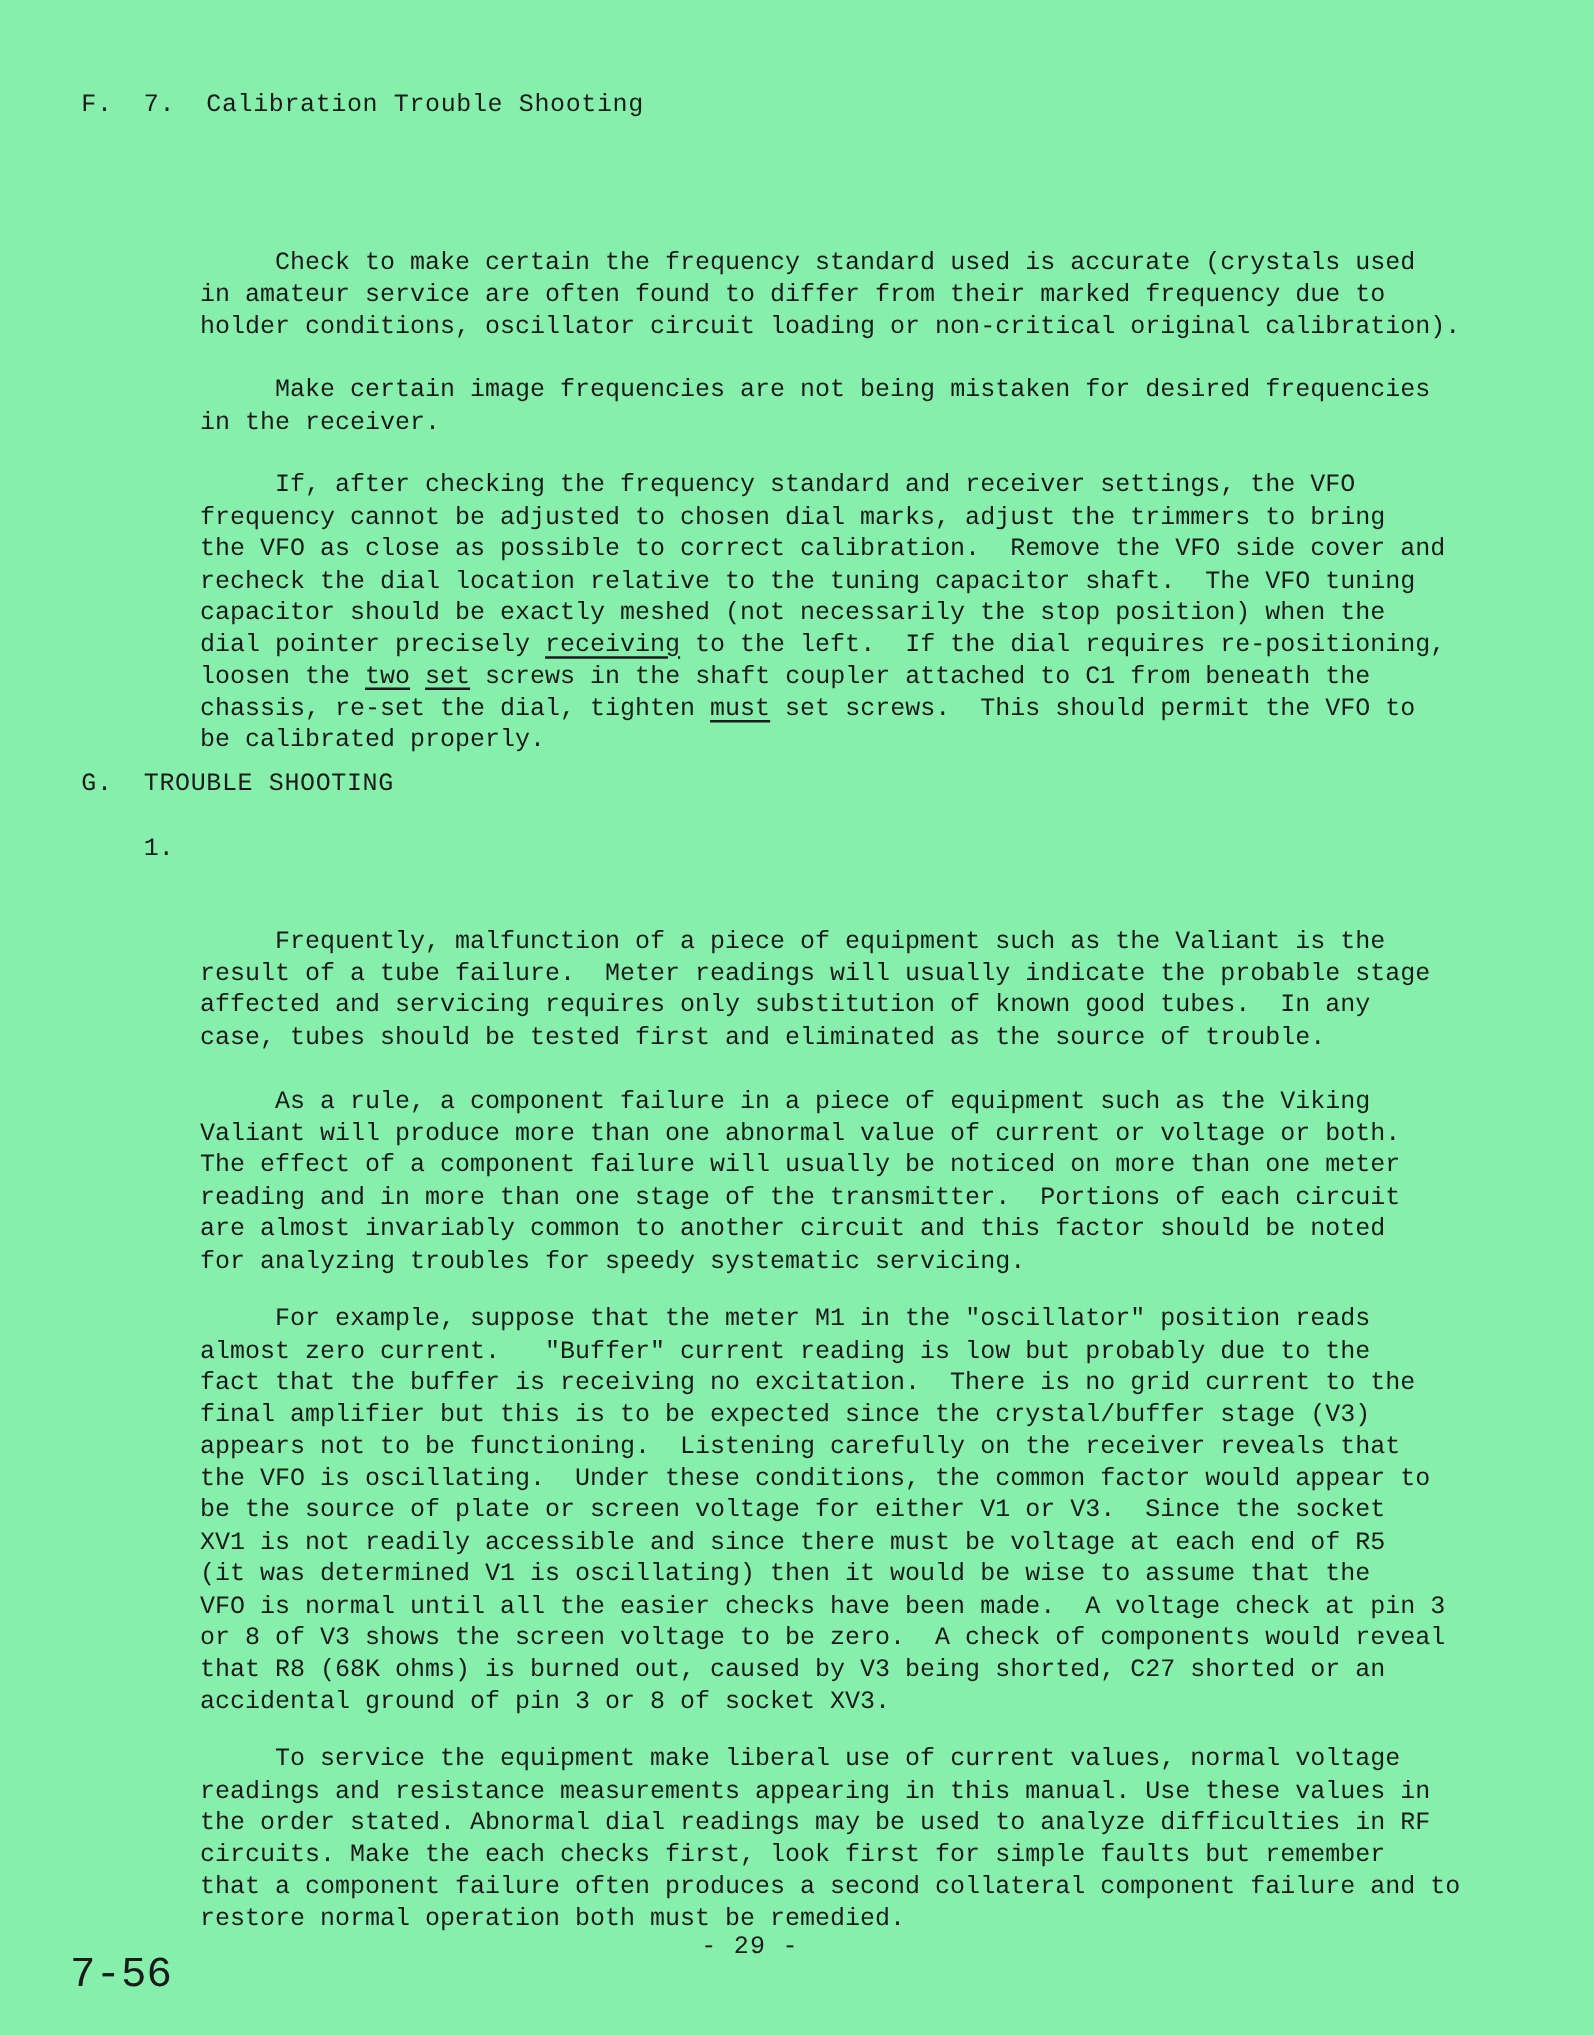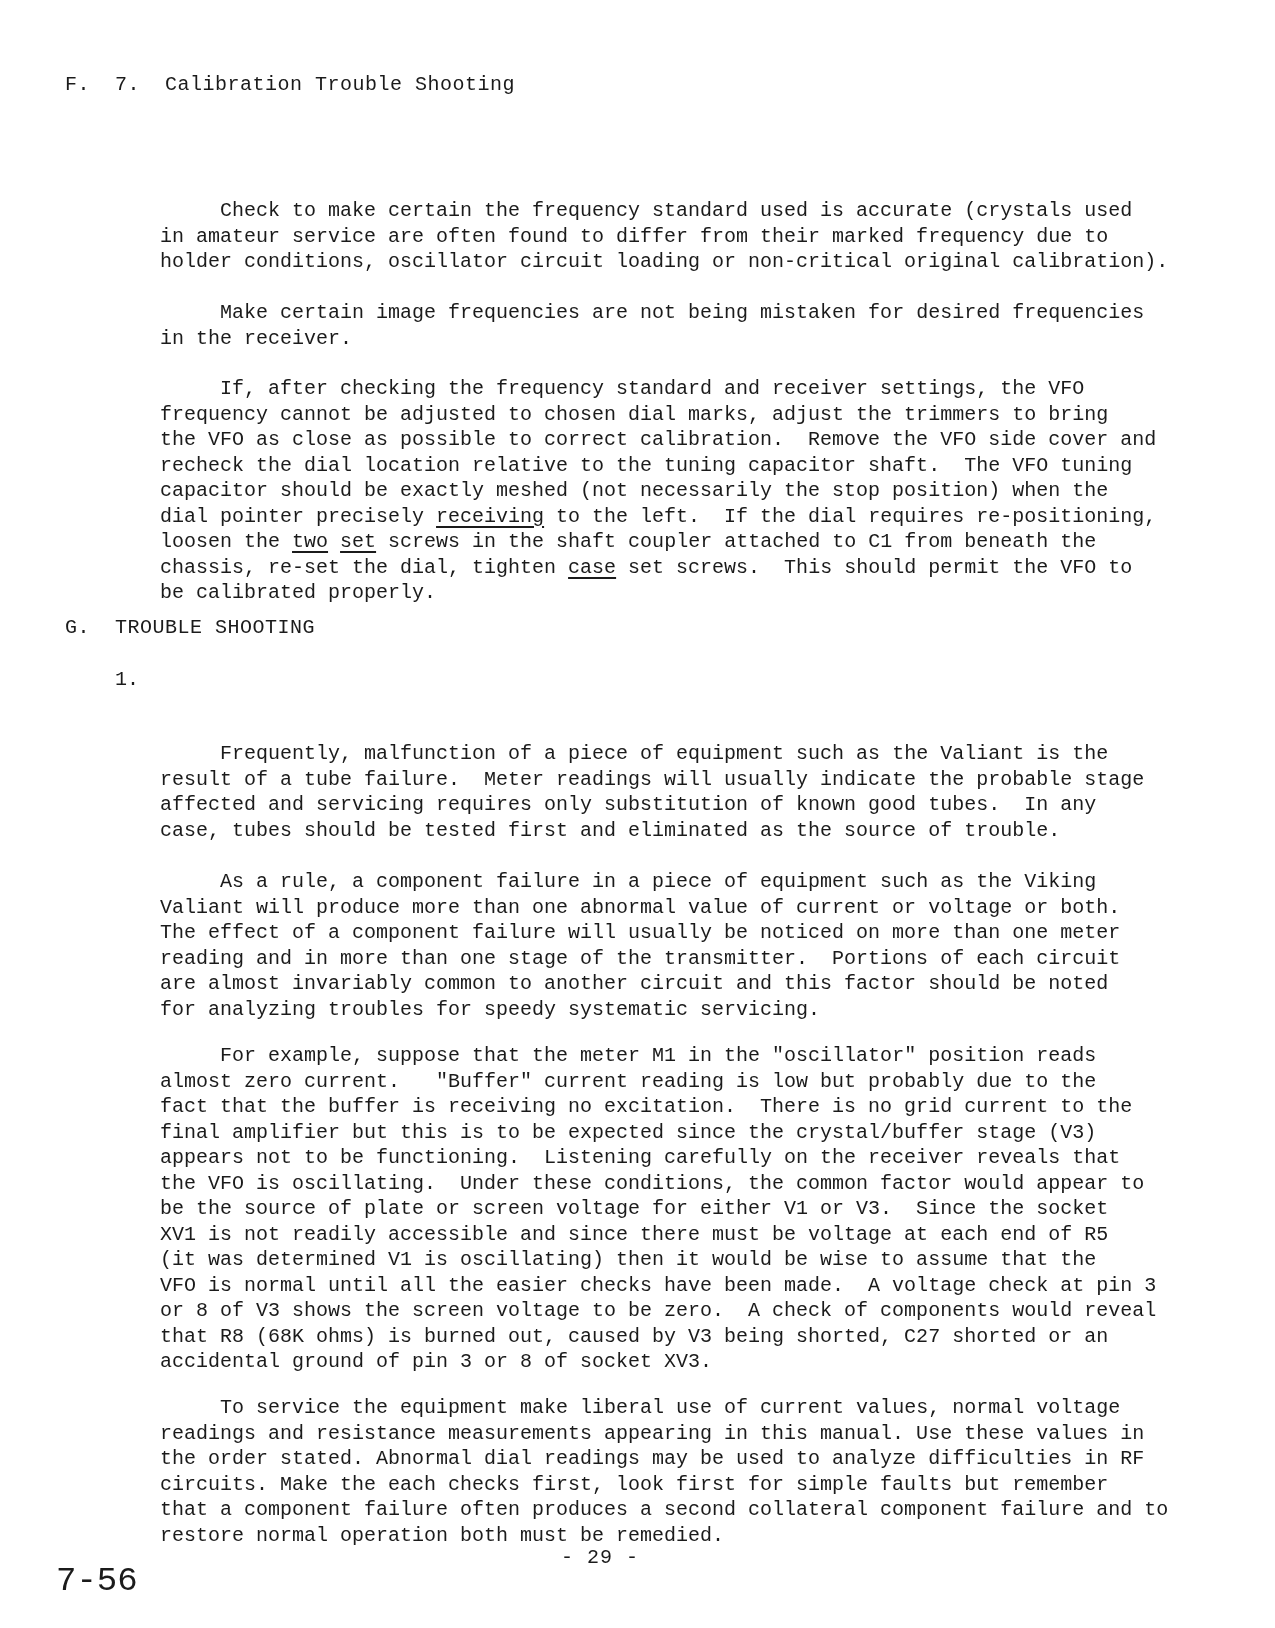--- a/index.html
+++ b/index.html
@@ -1,21 +1,21 @@
 <!DOCTYPE html>
 <html><head>
 <meta charset="utf-8">
 <style>
   html,body { margin:0; padding:0; background:#e8e8e4; }
   .page {
     position:relative;
     width:1275px;
     height:1628px;
     margin:0 auto;
-    background:#ffffff;
+    background:#86efac;
     color:#1b1b1b;
     font-family:"Liberation Mono","DejaVu Sans Mono",monospace;
     font-size:20px;
     line-height:25.5px;
     overflow:hidden;
   }
   .abs { position:absolute; white-space:pre-wrap; }
   .body { width:1080px; }
   .hdr  { letter-spacing:0.5px; }
   .u { text-decoration:underline; text-decoration-thickness:2px; text-underline-offset:4px; }
@@ -37,21 +37,21 @@
 in amateur service are often found to differ from their marked frequency due to
 holder conditions, oscillator circuit loading or non-critical original calibration).</div>
 
   <div class="abs body" style="left:160px; top:376px"><span>     If, after checking the frequency standard and receiver settings, the VFO
 frequency cannot be adjusted to chosen dial marks, adjust the trimmers to bring
 the VFO as close as possible to correct calibration.  Remove the VFO side cover and
 recheck the dial location relative to the tuning capacitor shaft.  The VFO tuning
 capacitor should be exactly meshed (not necessarily the stop position) when the
 dial pointer precisely </span><span class="u">receiving</span><span> to the left.  If the dial requires re-positioning,
 loosen the </span><span class="u">two</span><span> </span><span class="u">set</span><span> screws in the shaft coupler attached to C1 from beneath the
-chassis, re-set the dial, tighten </span><span class="u">case</span><span> set screws.  This should permit the VFO to
+chassis, re-set the dial, tighten </span><span class="u">must</span><span> set screws.  This should permit the VFO to
 be calibrated properly.</span></div>
 
   <div class="abs hdr" style="left:65px; top:615px">G.  TROUBLE SHOOTING</div>
 
   <div class="abs" style="left:115px; top:667px">1.</div>
 
 
   <div class="abs body" style="left:160px; top:741px">     Frequently, malfunction of a piece of equipment such as the Valiant is the
 result of a tube failure.  Meter readings will usually indicate the probable stage
 affected and servicing requires only substitution of known good tubes.  In any

